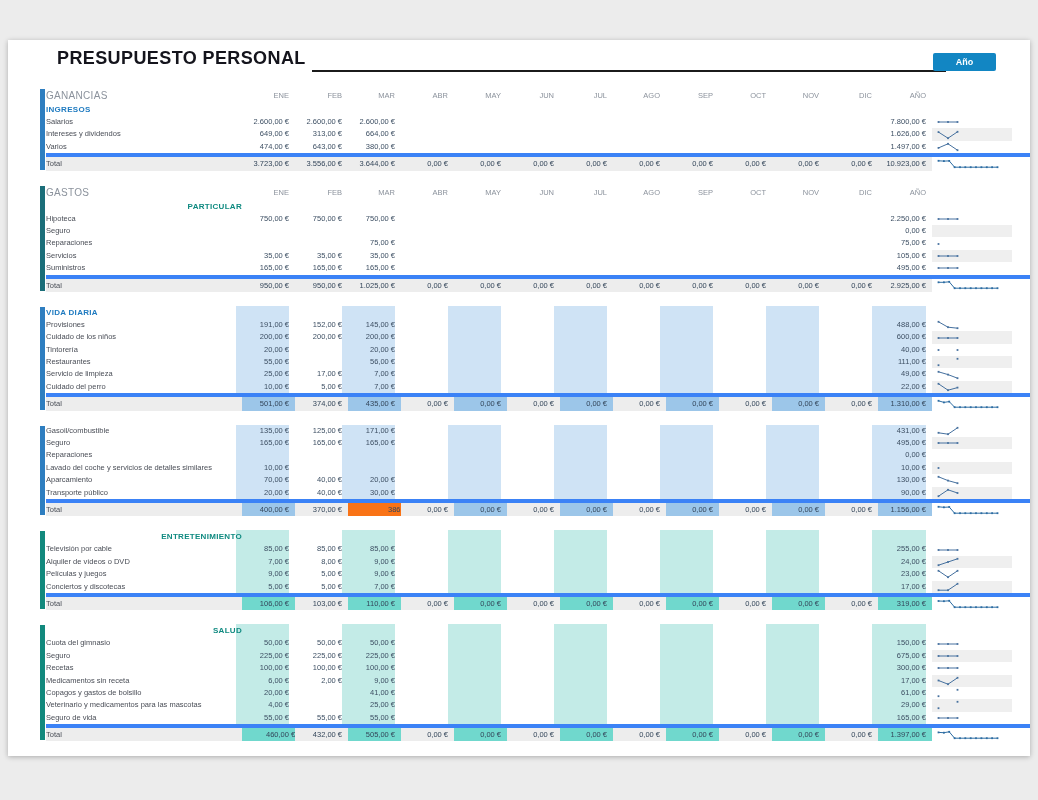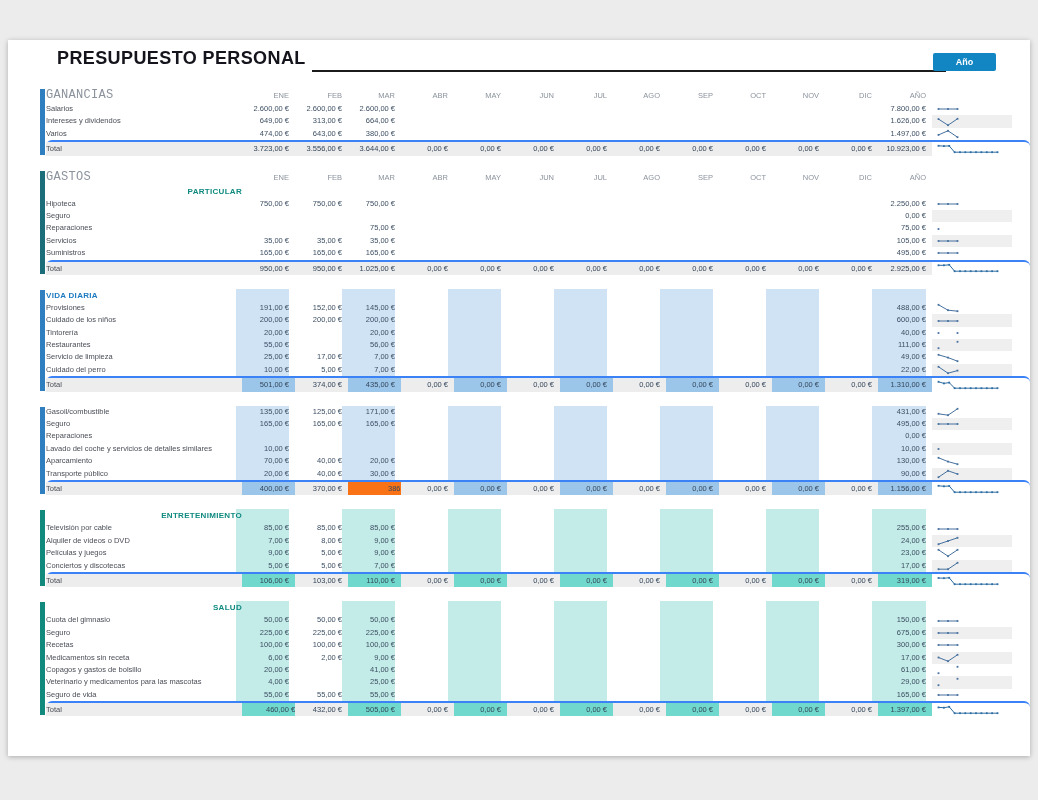--- a/index.html
+++ b/index.html
@@ -29,23 +29,23 @@
   .accent-bar{position:absolute;left:0;top:1px;bottom:1px;width:5px;}
   .sec-inner{position:relative;padding-left:6px;}
   .band{position:absolute;top:0;bottom:0;z-index:0;}
   .row{
     position:relative;z-index:1;
     display:grid;grid-template-columns:196px repeat(12,53px) 54px 80px;
     height:12.4px;line-height:12.4px;font-size:7.5px;
   }
   .row.hdr{height:15px;line-height:15px;}
   .row.title-row{height:13px;line-height:13px;}
-  .row.total-row{height:13.4px;line-height:13.4px;border-top:2px solid #3b82f6;border-radius:6px;}
+  .row.total-row{height:13.4px;line-height:13.4px;border-top:4px solid #3b82f6;}
   .lbl{color:#4a4e57;text-align:left;white-space:nowrap;overflow:hidden;}
-  .grp{color:#8b929c;font-size:12px;letter-spacing:.3px;font-family:Liberation Mono, monospace;}
+  .grp{color:#8b929c;font-size:10px;letter-spacing:.3px;}
   .mh{color:#8b929c;font-size:7.5px;text-align:right;padding-right:6px;}
   .sec-title{font-weight:700;font-size:8px;letter-spacing:.3px;}
   .theme-blue .sec-title{color:var(--c-blue-title,#1e7ac0);}
   .theme-teal .sec-title{color:var(--c-teal-title,#0f8a80);text-align:right;}
   .val{color:#3d4f63;text-align:right;padding-right:6px;white-space:nowrap;}
   .total-row .val{color:#34465a;}
   .total-row .cell-bg{background:#ededed;}
   .spark{display:flex;align-items:center;padding-left:4px;}
   .spark.stripe{background:#efefef;}
   svg{display:block;}
@@ -73,20 +73,23 @@
             <div class="mh">JUN</div>
             <div class="mh">JUL</div>
             <div class="mh">AGO</div>
             <div class="mh">SEP</div>
             <div class="mh">OCT</div>
             <div class="mh">NOV</div>
             <div class="mh">DIC</div>
             <div class="mh">AÑO</div>
             <div class="spark"></div>
           </div>
+          <div class="row title-row">
+            <div class="lbl sec-title">INGRESOS</div>
+          </div>
           <div class="row">
             <div class="lbl">Salarios</div>
             <div class="val">2.600,00 €</div>
             <div class="val">2.600,00 €</div>
             <div class="val">2.600,00 €</div>
             <div class="val"></div>
             <div class="val"></div>
             <div class="val"></div>
             <div class="val"></div>
             <div class="val"></div>

